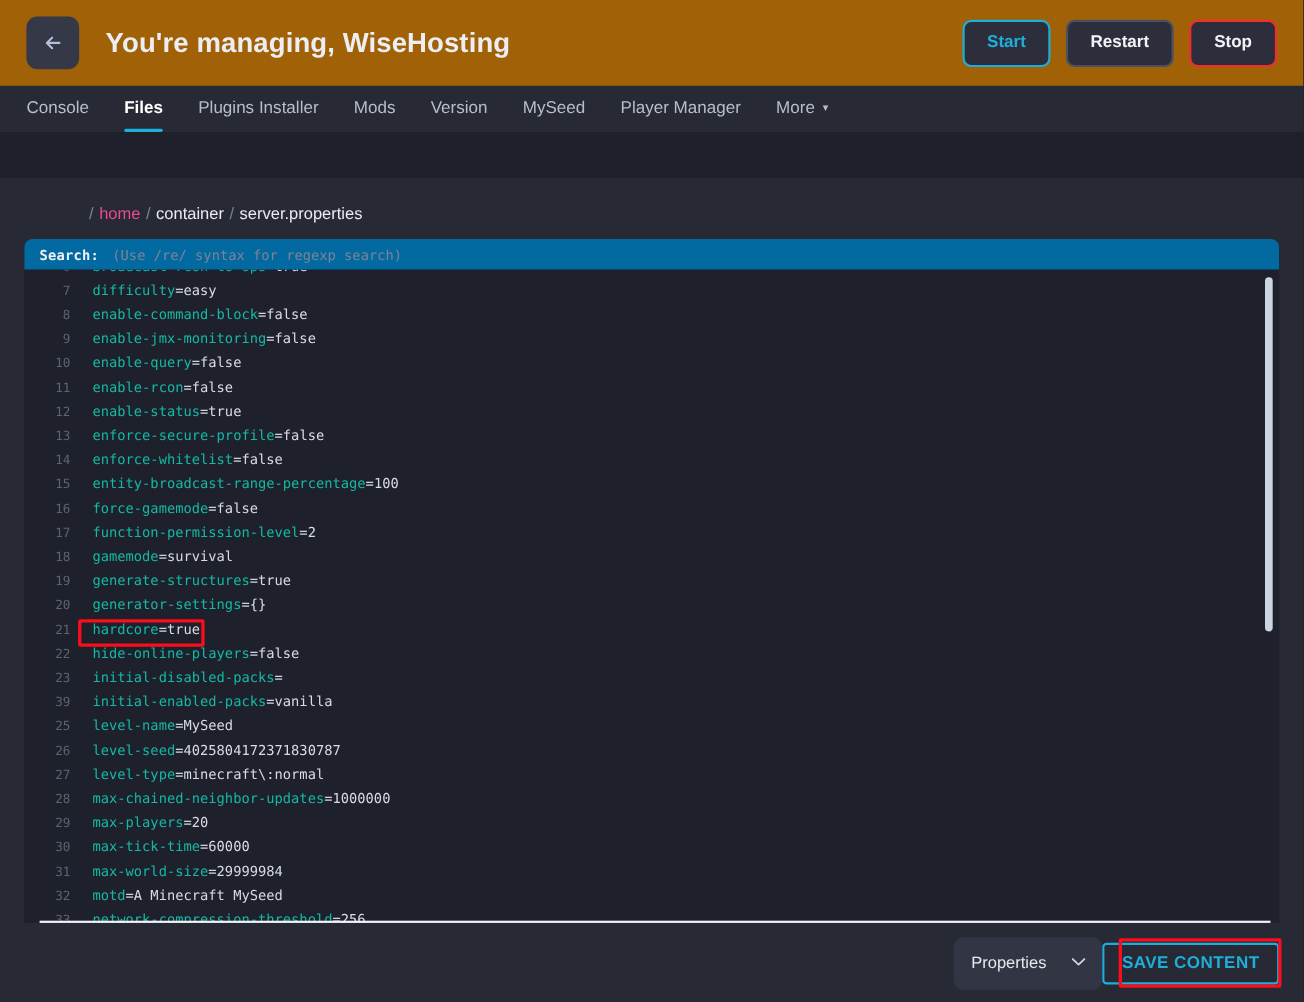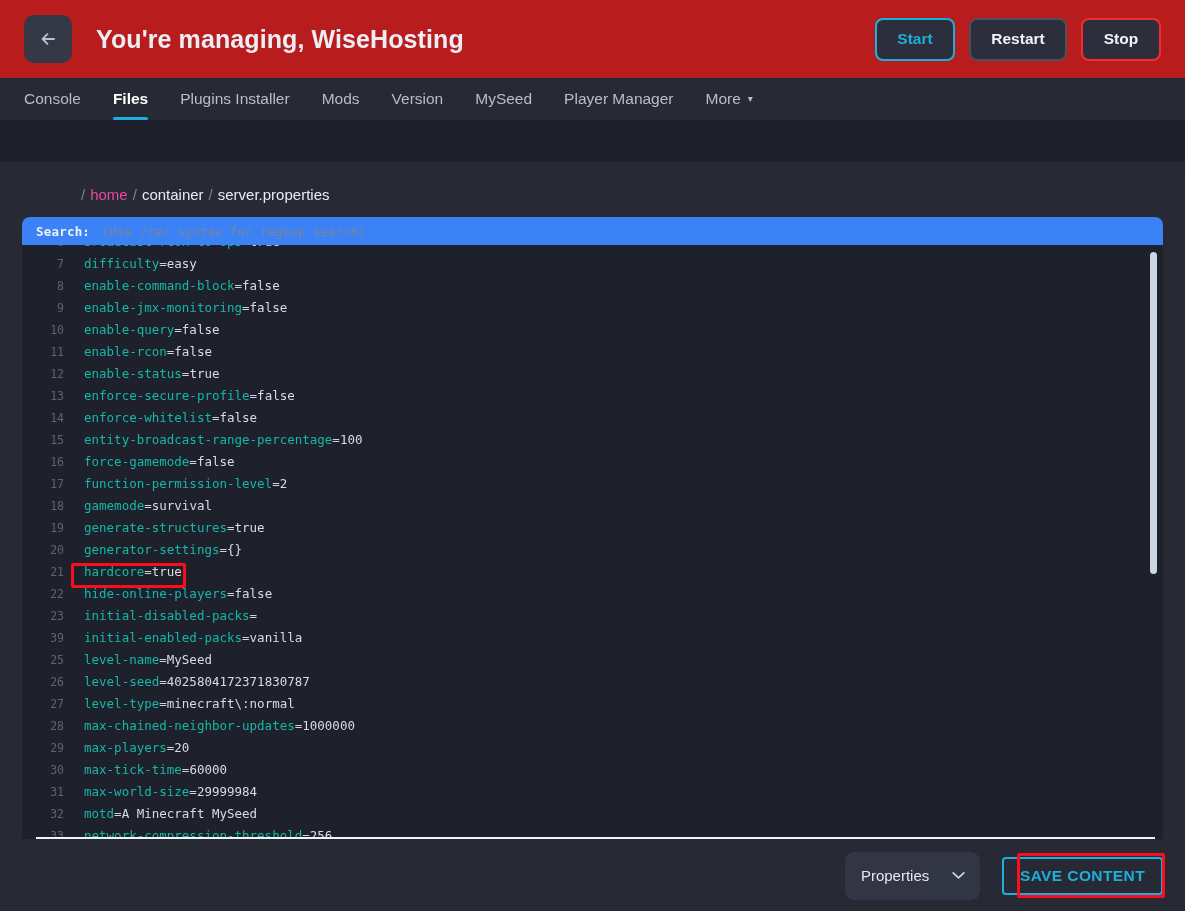--- a/index.html
+++ b/index.html
@@ -13,21 +13,21 @@
   body {
     background: #272a35;
     font-family: "Liberation Sans", sans-serif;
     color: #e6e8ee;
   }
 
   
   .header {
     position: relative;
     height: 78px;
-    background: #b91c1c;
+    background: #a16207;
     display: flex;
     align-items: center;
     padding: 0 24px;
   }
 
   .back-button {
     width: 48px;
     height: 48px;
     border-radius: 10px;
     background: #353847;
@@ -149,21 +149,21 @@
     overflow: hidden;
     font-family: "DejaVu Sans Mono", monospace;
   }
 
   .search-row {
     position: relative;
     height: 28px;
     display: flex;
     align-items: center;
     padding-left: 14px;
-    background: #3b82f6;
+    background: #0369a1;
     z-index: 3;
   }
   .search-label {
     font-size: 12.5px;
     font-weight: 700;
     color: #f0f1f6;
     letter-spacing: 0.2px;
   }
   .search-input {
     margin-left: 6px;
@@ -262,21 +262,20 @@
   
   .footer {
     position: absolute;
     left: 0; right: 0;
     bottom: 0;
     height: 71px;
     display: flex;
     align-items: center;
     justify-content: flex-end;
     padding: 0 22px;
-    gap: 22px;
     background: #272a35;
   }
 
   .select-wrap {
     position: relative;
     width: 135px;
     height: 48px;
   }
   .file-select {
     width: 100%;

